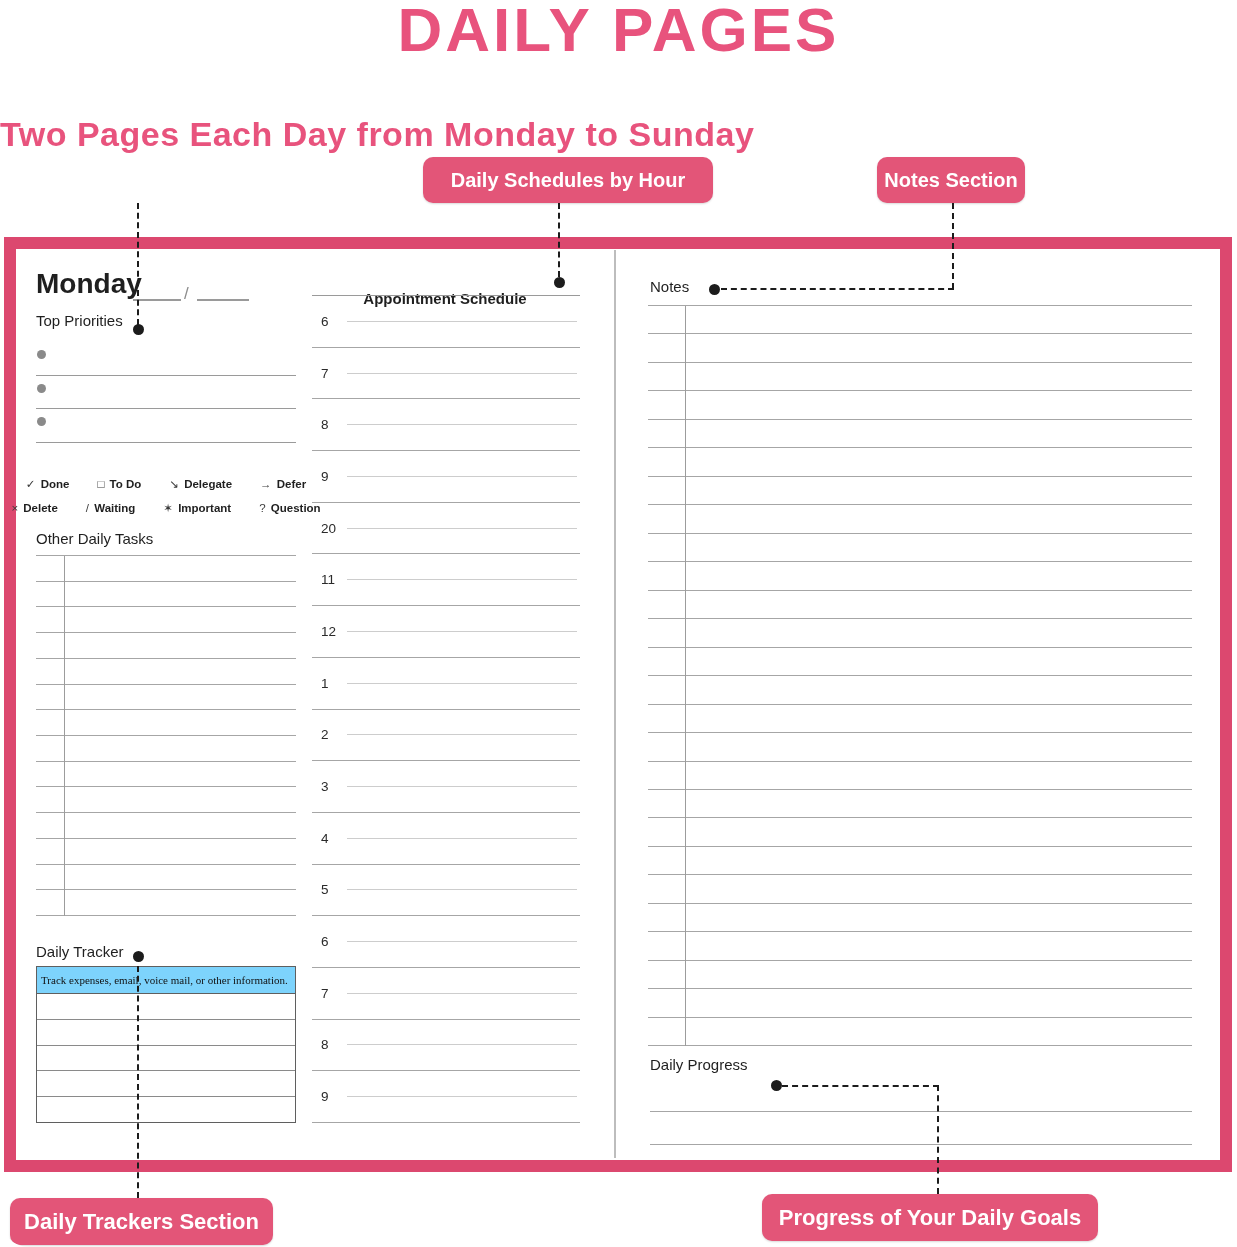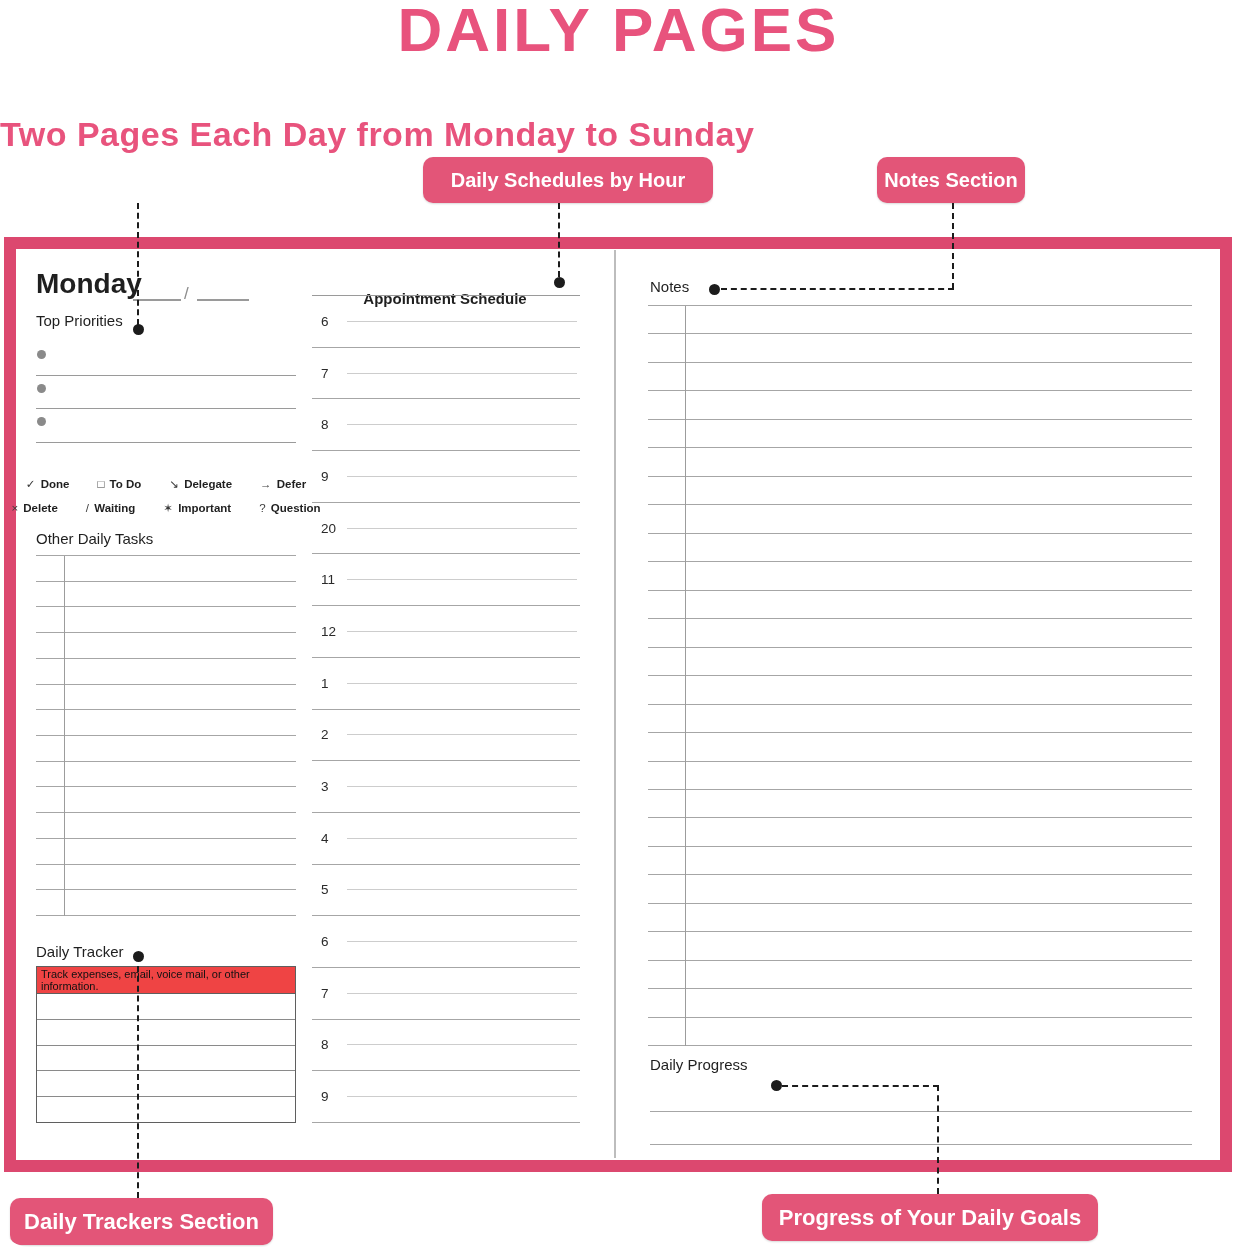--- a/index.html
+++ b/index.html
@@ -52,22 +52,22 @@
 
   .ruled { position:absolute; border-top:1px solid #a6a6a6; }
   .ruled .ruled-row { border-bottom:1px solid #a6a6a6; }
   .tasks-lines { left:36px; top:555px; width:260px; height:361px; display:flex; flex-direction:column; }
   .tasks-lines .ruled-row { flex:1; }
   .margin-line { position:absolute; top:0; bottom:0; width:1px; background:#9c9c9c; }
   .tasks-margin { left:28px; }
 
   .tracker-table { position:absolute; left:36px; top:966px; width:260px; height:157px;
     border:1px solid #5f5f5f; display:flex; flex-direction:column; background:#fff; }
-  .tracker-header { height:27px; background:#ef4444; border-bottom:1px solid #5f5f5f;
-    font-size:11px; color:#111; display:flex; align-items:center; padding:0 4px; }
+  .tracker-header { height:27px; background:#7dd3fc; border-bottom:1px solid #5f5f5f;
+    font-size:11px; color:#111; display:flex; align-items:center; padding:0 4px;font-family:Liberation Serif, serif; }
   .tracker-body { flex:1; display:flex; flex-direction:column; }
   .tracker-row { flex:1; border-bottom:1px solid #8a8a8a; }
   .tracker-row:last-child { border-bottom:none; }
 
   
   .sched-title { position:absolute; left:310px; top:290px; width:270px; text-align:center;
     font-size:15px; font-weight:700; color:#1f1f1f; }
   .sched-underline { position:absolute; left:312px; top:295px; width:268px; height:0; border-top:1.5px solid #9a9a9a; }
   .schedule-hours { position:absolute; left:312px; top:296px; width:268px; height:827px;
     display:flex; flex-direction:column; }

